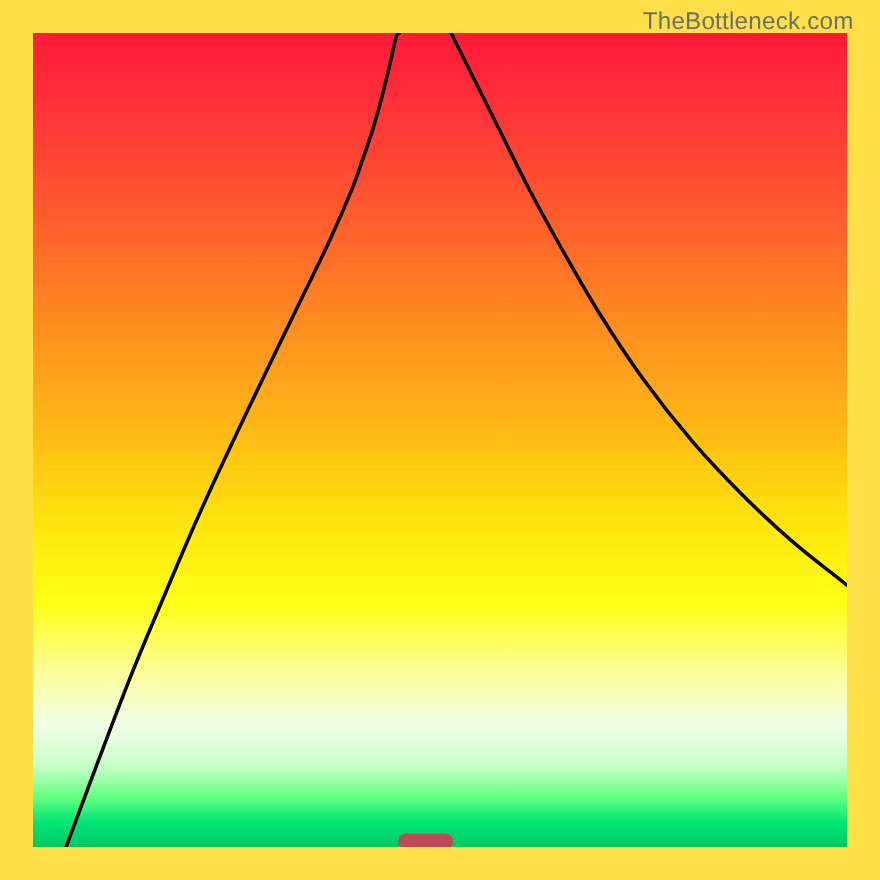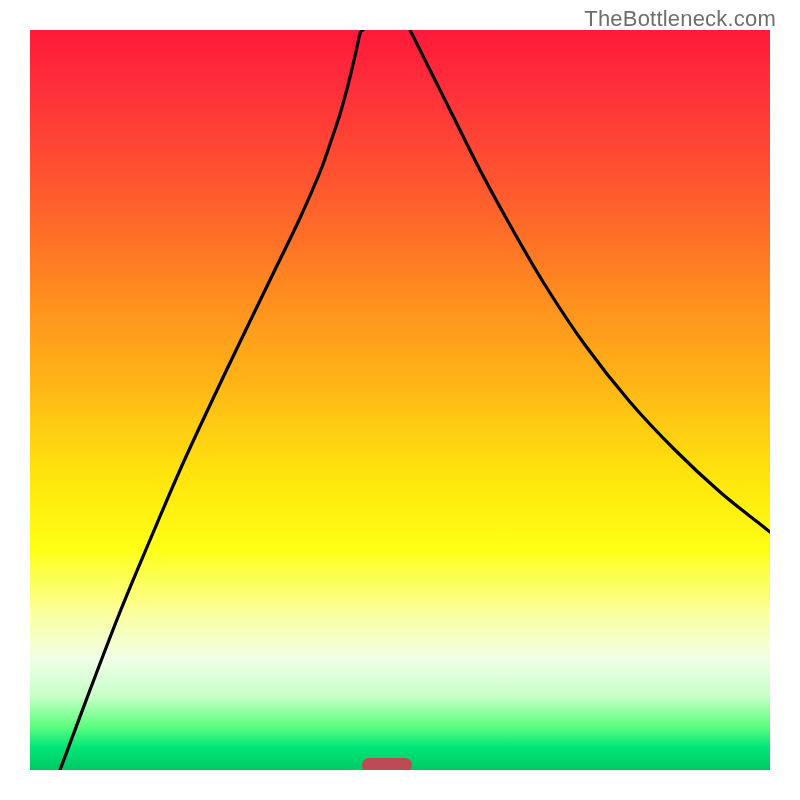--- a/index.html
+++ b/index.html
@@ -7,21 +7,21 @@
     padding: 0;
     width: 800px;
     height: 800px;
     background: #000;
     overflow: hidden;
     font-family: Arial, Helvetica, sans-serif;
   }
   .frame {
     position: absolute;
     inset: 0;
-    background: #ffffff;
+    background: #fde047;
   }
   .plot {
     position: absolute;
     left: 30px;
     top: 30px;
     width: 740px;
     height: 740px;
     overflow: hidden;
   }
   .gradient {

